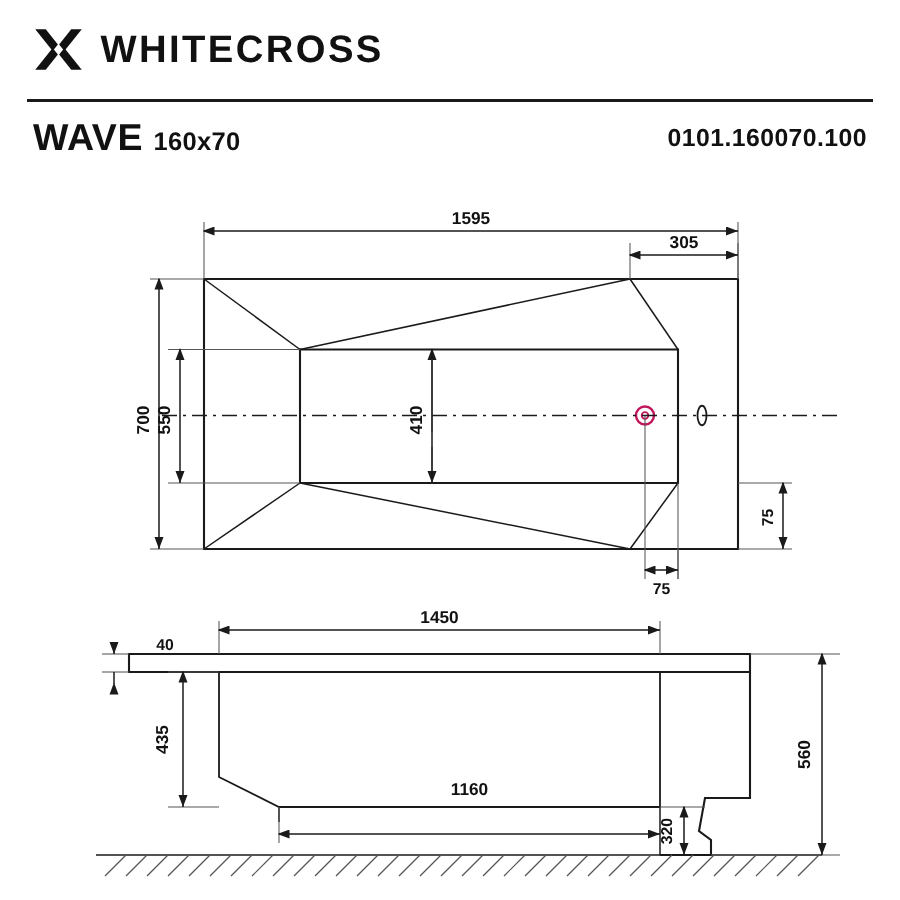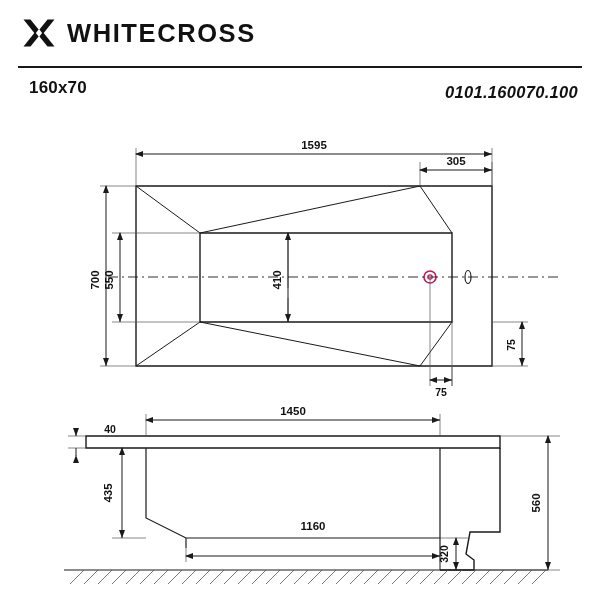--- a/index.html
+++ b/index.html
@@ -85,21 +85,20 @@
     margin-left: 7px;
   }
   .title-code {
     position: absolute;
     right: 22px;
     top: 9px;
     font-size: 16.5px;
     font-weight: 700;
     letter-spacing: 0.3px;
     color: #111111;
-    font-style: italic;
   }
 
   
   #drawing {
     position: absolute;
     left: 0;
     top: 118px;
     width: 600px;
     height: 482px;
     display: block;
@@ -133,20 +132,21 @@
           <path d="M32.5 30.5 L25.5 30.5 L17.4 20.4 L20.9 16.0 Z"></path>
         </g>
       </svg>
     </div>
     <div class="brand-name">WHITECROSS</div>
   </div>
   <div class="header-rule"></div>
 
   <div class="title-row">
     <div class="title-left">
+      <span class="title-model">WAVE</span>
       <span class="title-size">160x70</span>
     </div>
     <div class="title-code">0101.160070.100</div>
   </div>
 
   <svg id="drawing" viewBox="0 0 600 482">
     <defs>
       <marker id="ar" markerWidth="9" markerHeight="9" refX="8" refY="3" orient="auto" markerUnits="strokeWidth">
         <path d="M0,0 L8,3 L0,6 z" fill="#1a1a1a"></path>
       </marker>

